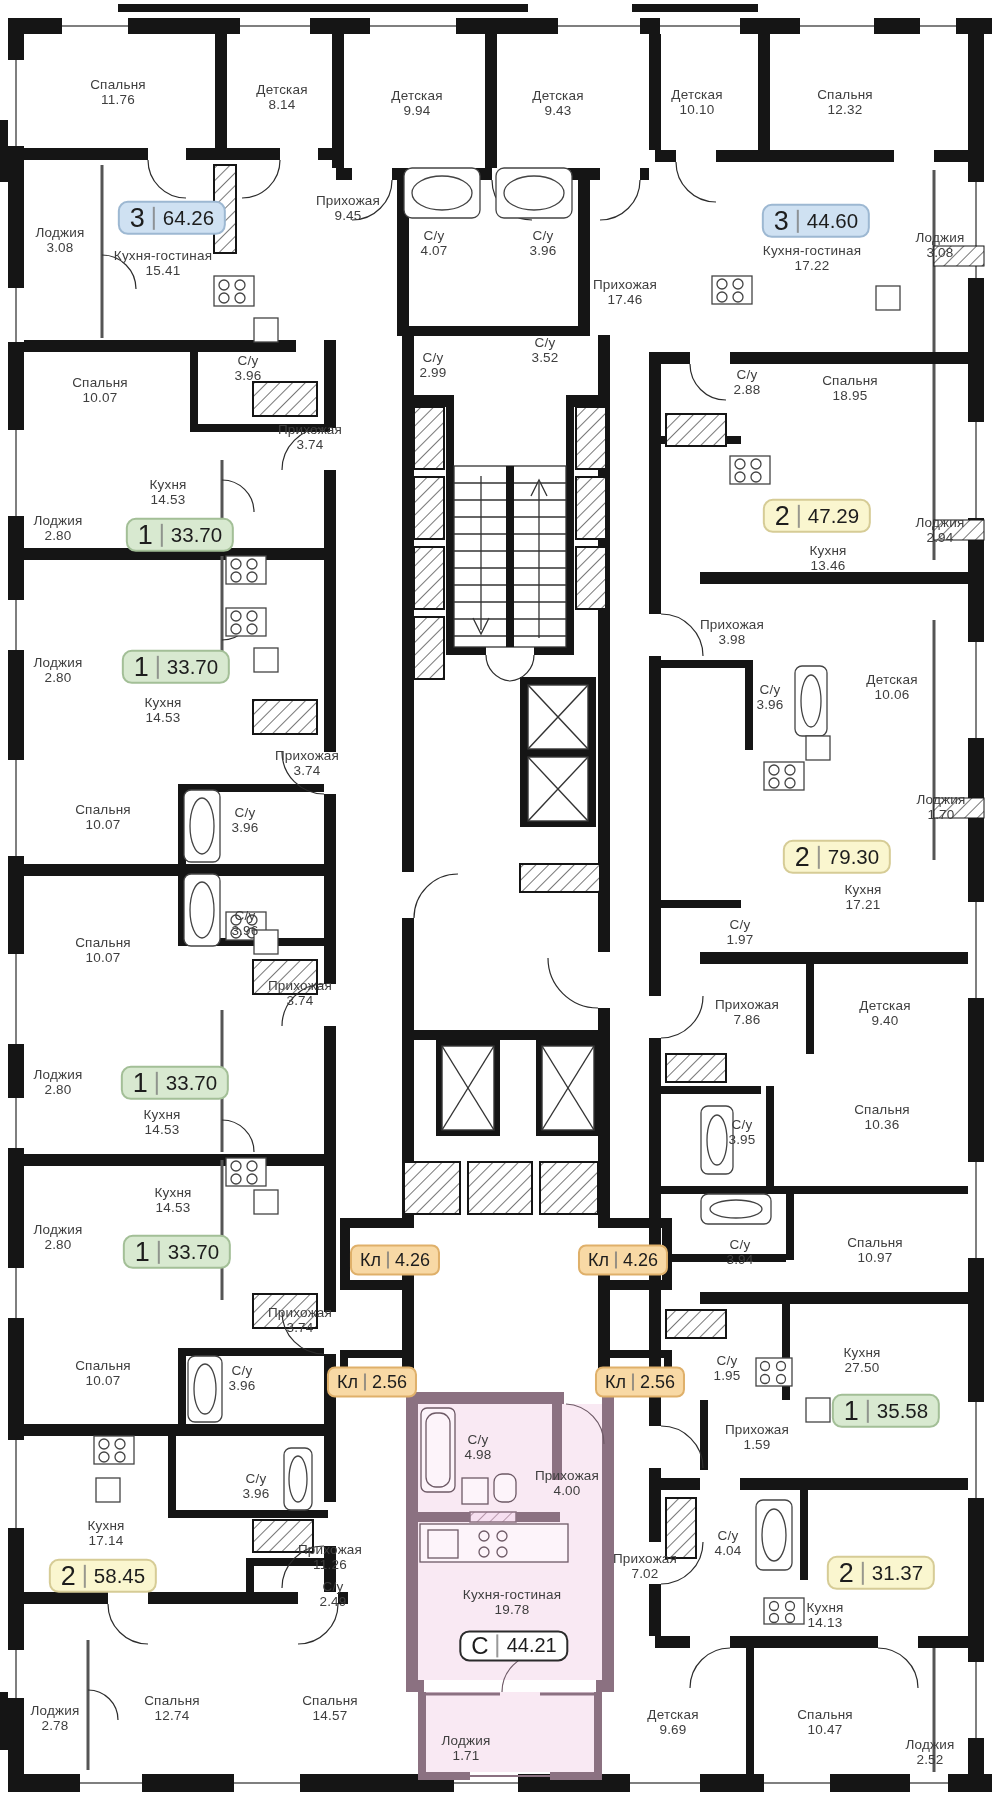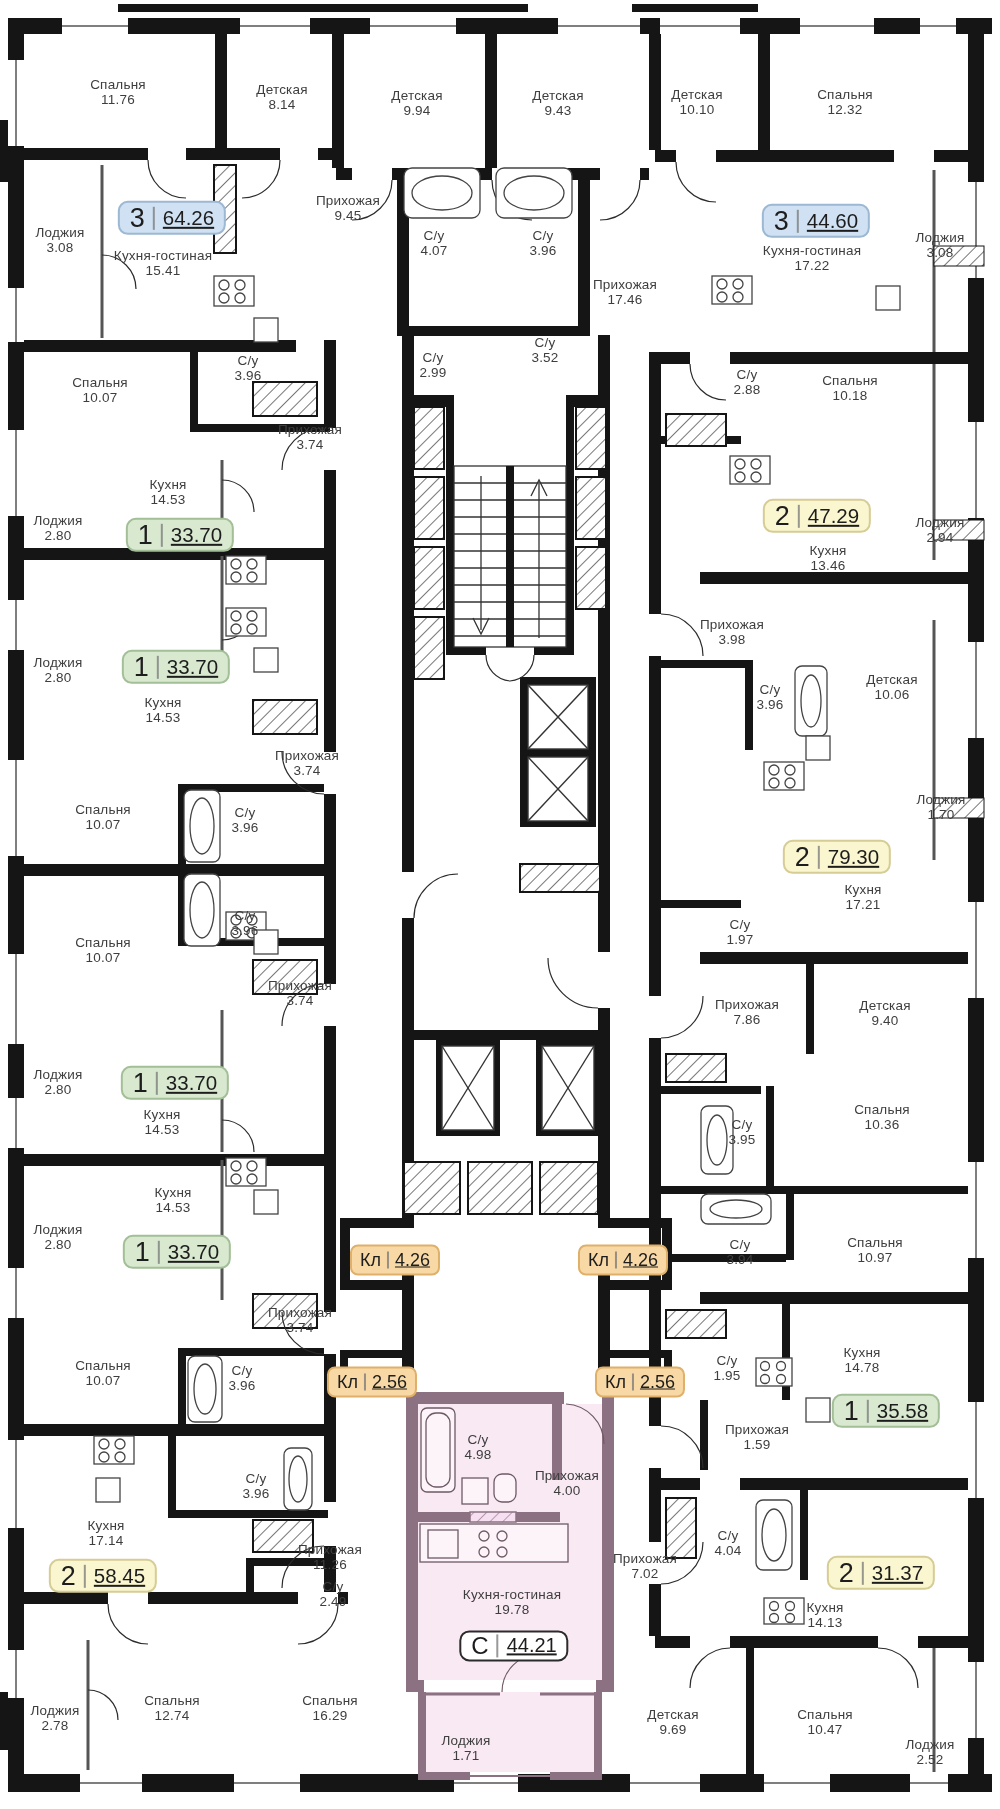--- a/index.html
+++ b/index.html
@@ -8,21 +8,21 @@
   .plan svg{position:absolute;left:0;top:0;z-index:1;}
   .room-label{position:absolute;transform:translate(-50%,-50%);text-align:center;
         font-size:13.5px;line-height:1.12;color:#3e3e3e;white-space:nowrap;
         letter-spacing:.2px;z-index:2;}
   .room-label .area{display:block;}
   .badge{position:absolute;transform:translate(-50%,-50%);display:flex;align-items:center;
         border:2px solid #999;border-radius:10px;padding:1px 10px;background:#fff;
         color:#1d1d1d;z-index:3;}
   .badge .num{font-size:27px;line-height:1.05;font-weight:400;}
   .badge .sep{width:2px;height:23px;background:#777;margin:0 8px;opacity:.75;}
-  .badge .barea{font-size:20.5px;text-decoration:underline;}
+  .badge .barea{font-size:20.5px;}
   .badge.kl{padding:3px 8px;border-radius:8px;}
   .badge.kl .num{font-size:18px;}
   .badge.kl .barea{font-size:18px;}
   .badge.kl .sep{height:17px;margin:0 6px;}
   .badge.studio .num{font-size:24px;}
   .badge.studio .barea{font-size:20px;}
 </style>
 </head>
 <body>
 
@@ -495,56 +495,56 @@
     <div class="room-label" style="left: 58px; top: 1237px;"><span>Лоджия</span><span class="area">2.80</span></div>
     <div class="room-label" style="left: 300px; top: 1320px;"><span>Прихожая</span><span class="area">3.74</span></div>
     <div class="room-label" style="left: 103px; top: 1373px;"><span>Спальня</span><span class="area">10.07</span></div>
     <div class="room-label" style="left: 242px; top: 1378px;"><span>С/у</span><span class="area">3.96</span></div>
     <div class="room-label" style="left: 256px; top: 1486px;"><span>С/у</span><span class="area">3.96</span></div>
     <div class="room-label" style="left: 106px; top: 1533px;"><span>Кухня</span><span class="area">17.14</span></div>
     <div class="room-label" style="left: 330px; top: 1557px;"><span>Прихожая</span><span class="area">11.26</span></div>
     <div class="room-label" style="left: 333px; top: 1594px;"><span>С/у</span><span class="area">2.49</span></div>
     <div class="room-label" style="left: 55px; top: 1718px;"><span>Лоджия</span><span class="area">2.78</span></div>
     <div class="room-label" style="left: 172px; top: 1708px;"><span>Спальня</span><span class="area">12.74</span></div>
-    <div class="room-label" style="left: 330px; top: 1708px;"><span>Спальня</span><span class="area">16.29</span></div>
+    <div class="room-label" style="left: 330px; top: 1708px;"><span>Спальня</span><span class="area">14.57</span></div>
     <div class="room-label" style="left: 417px; top: 103px;"><span>Детская</span><span class="area">9.94</span></div>
     <div class="room-label" style="left: 558px; top: 103px;"><span>Детская</span><span class="area">9.43</span></div>
     <div class="room-label" style="left: 348px; top: 208px;"><span>Прихожая</span><span class="area">9.45</span></div>
     <div class="room-label" style="left: 434px; top: 243px;"><span>С/у</span><span class="area">4.07</span></div>
     <div class="room-label" style="left: 543px; top: 243px;"><span>С/у</span><span class="area">3.96</span></div>
     <div class="room-label" style="left: 433px; top: 365px;"><span>С/у</span><span class="area">2.99</span></div>
     <div class="room-label" style="left: 545px; top: 350px;"><span>С/у</span><span class="area">3.52</span></div>
     <div class="room-label" style="left: 625px; top: 292px;"><span>Прихожая</span><span class="area">17.46</span></div>
     <div class="room-label" style="left: 478px; top: 1447px;"><span>С/у</span><span class="area">4.98</span></div>
     <div class="room-label" style="left: 567px; top: 1483px;"><span>Прихожая</span><span class="area">4.00</span></div>
     <div class="room-label" style="left: 512px; top: 1602px;"><span>Кухня-гостиная</span><span class="area">19.78</span></div>
     <div class="room-label" style="left: 466px; top: 1748px;"><span>Лоджия</span><span class="area">1.71</span></div>
     <div class="room-label" style="left: 645px; top: 1566px;"><span>Прихожая</span><span class="area">7.02</span></div>
     <div class="room-label" style="left: 697px; top: 102px;"><span>Детская</span><span class="area">10.10</span></div>
     <div class="room-label" style="left: 845px; top: 102px;"><span>Спальня</span><span class="area">12.32</span></div>
     <div class="room-label" style="left: 940px; top: 245px;"><span>Лоджия</span><span class="area">3.08</span></div>
     <div class="room-label" style="left: 812px; top: 258px;"><span>Кухня-гостиная</span><span class="area">17.22</span></div>
     <div class="room-label" style="left: 747px; top: 382px;"><span>С/у</span><span class="area">2.88</span></div>
-    <div class="room-label" style="left: 850px; top: 388px;"><span>Спальня</span><span class="area">10.18</span></div>
+    <div class="room-label" style="left: 850px; top: 388px;"><span>Спальня</span><span class="area">18.95</span></div>
     <div class="room-label" style="left: 828px; top: 558px;"><span>Кухня</span><span class="area">13.46</span></div>
     <div class="room-label" style="left: 940px; top: 530px;"><span>Лоджия</span><span class="area">2.94</span></div>
     <div class="room-label" style="left: 732px; top: 632px;"><span>Прихожая</span><span class="area">3.98</span></div>
     <div class="room-label" style="left: 770px; top: 697px;"><span>С/у</span><span class="area">3.96</span></div>
     <div class="room-label" style="left: 892px; top: 687px;"><span>Детская</span><span class="area">10.06</span></div>
     <div class="room-label" style="left: 941px; top: 807px;"><span>Лоджия</span><span class="area">1.70</span></div>
     <div class="room-label" style="left: 863px; top: 897px;"><span>Кухня</span><span class="area">17.21</span></div>
     <div class="room-label" style="left: 740px; top: 932px;"><span>С/у</span><span class="area">1.97</span></div>
     <div class="room-label" style="left: 747px; top: 1012px;"><span>Прихожая</span><span class="area">7.86</span></div>
     <div class="room-label" style="left: 885px; top: 1013px;"><span>Детская</span><span class="area">9.40</span></div>
     <div class="room-label" style="left: 742px; top: 1132px;"><span>С/у</span><span class="area">3.95</span></div>
     <div class="room-label" style="left: 882px; top: 1117px;"><span>Спальня</span><span class="area">10.36</span></div>
     <div class="room-label" style="left: 740px; top: 1252px;"><span>С/у</span><span class="area">3.94</span></div>
     <div class="room-label" style="left: 875px; top: 1250px;"><span>Спальня</span><span class="area">10.97</span></div>
     <div class="room-label" style="left: 727px; top: 1368px;"><span>С/у</span><span class="area">1.95</span></div>
-    <div class="room-label" style="left: 862px; top: 1360px;"><span>Кухня</span><span class="area">14.78</span></div>
+    <div class="room-label" style="left: 862px; top: 1360px;"><span>Кухня</span><span class="area">27.50</span></div>
     <div class="room-label" style="left: 757px; top: 1437px;"><span>Прихожая</span><span class="area">1.59</span></div>
     <div class="room-label" style="left: 728px; top: 1543px;"><span>С/у</span><span class="area">4.04</span></div>
     <div class="room-label" style="left: 825px; top: 1615px;"><span>Кухня</span><span class="area">14.13</span></div>
     <div class="room-label" style="left: 673px; top: 1722px;"><span>Детская</span><span class="area">9.69</span></div>
     <div class="room-label" style="left: 825px; top: 1722px;"><span>Спальня</span><span class="area">10.47</span></div>
     <div class="room-label" style="left: 930px; top: 1752px;"><span>Лоджия</span><span class="area">2.52</span></div>
     <div class="badge" style="left: 172px; top: 218px; background: rgb(207, 225, 242); border-color: rgb(157, 184, 210);">
       <span class="num">3</span>
       <span class="sep"></span>
       <span class="barea">64.26</span>

